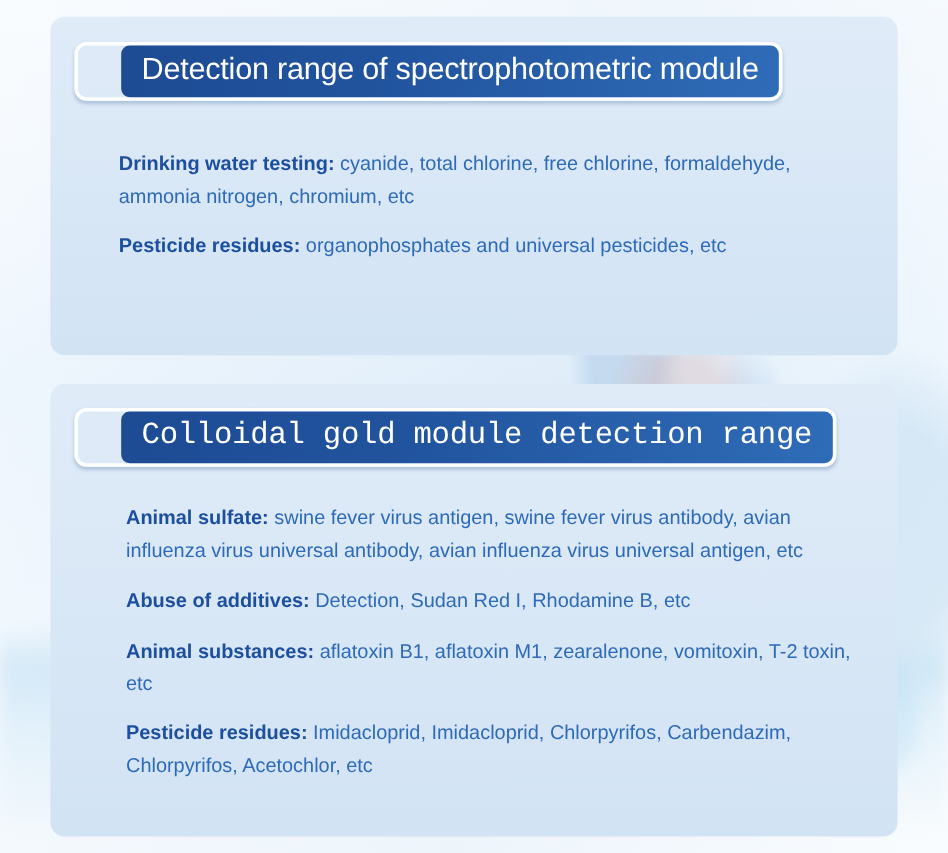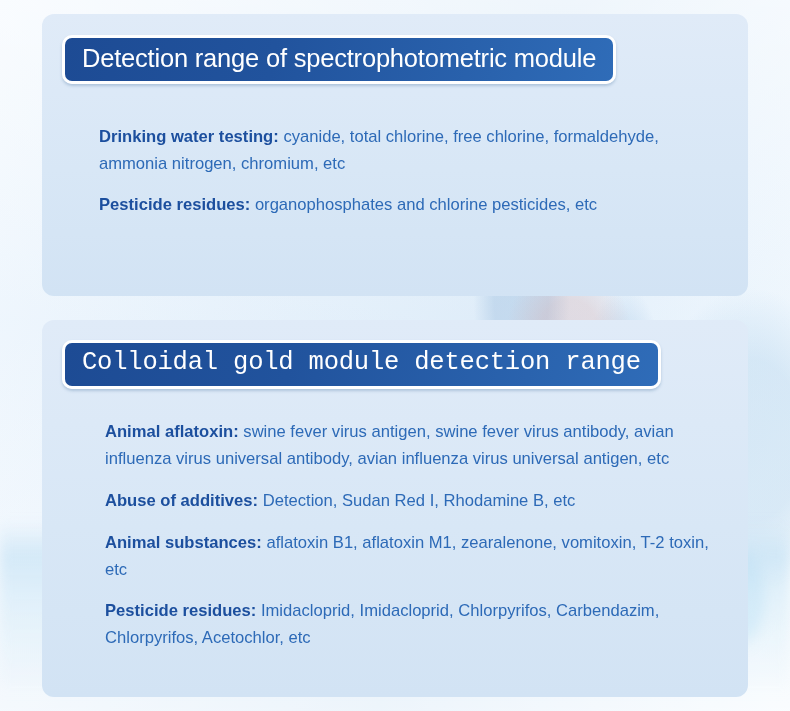--- a/index.html
+++ b/index.html
@@ -57,20 +57,21 @@
 
   
   .badge-wrap {
     position: absolute;
     left: 20px;
     top: 21px;
     border: 3px solid #ffffff;
     border-radius: 10px;
     box-shadow: 0 2px 3px rgba(90,130,170,0.35);
     display: inline-block;
+    padding-left: 36px;
   }
   #panel-colloid .badge-wrap { left: 20px; top: 20px; font-family: Liberation Mono, monospace; }
   .badge {
     display: block;
     background: linear-gradient(100deg, #1d4b94 0%, #21539d 38%, #2a63ae 78%, #2f6cb8 100%);
     border-radius: 7px;
     color: #ffffff;
     font-size: 25.5px;
     font-weight: 400;
     letter-spacing: -0.2px;
@@ -116,32 +117,32 @@
   <div class="badge-wrap">
     <span class="badge">Detection range of spectrophotometric module</span>
   </div>
   <div class="entries">
     <p class="entry">
       <span class="label">Drinking water testing</span>
       <span class="items">cyanide, total chlorine, free chlorine, formaldehyde, ammonia nitrogen, chromium, etc</span>
     </p>
     <p class="entry">
       <span class="label">Pesticide residues</span>
-      <span class="items">organophosphates and chlorine pesticides, etc</span>
+      <span class="items">organophosphates and universal pesticides, etc</span>
     </p>
   </div>
 </section>
 
 <section class="panel" id="panel-colloid">
   <div class="badge-wrap">
     <span class="badge">Colloidal gold module detection range</span>
   </div>
   <div class="entries">
     <p class="entry">
-      <span class="label">Animal aflatoxin</span>
+      <span class="label">Animal sulfate</span>
       <span class="items">swine fever virus antigen, swine fever virus antibody, avian influenza virus universal antibody, avian influenza virus universal antigen, etc</span>
     </p>
     <p class="entry">
       <span class="label">Abuse of additives</span>
       <span class="items">Detection, Sudan Red I, Rhodamine B, etc</span>
     </p>
     <p class="entry">
       <span class="label">Animal substances</span>
       <span class="items">aflatoxin B1, aflatoxin M1, zearalenone, vomitoxin, T-2 toxin, etc</span>
     </p>

